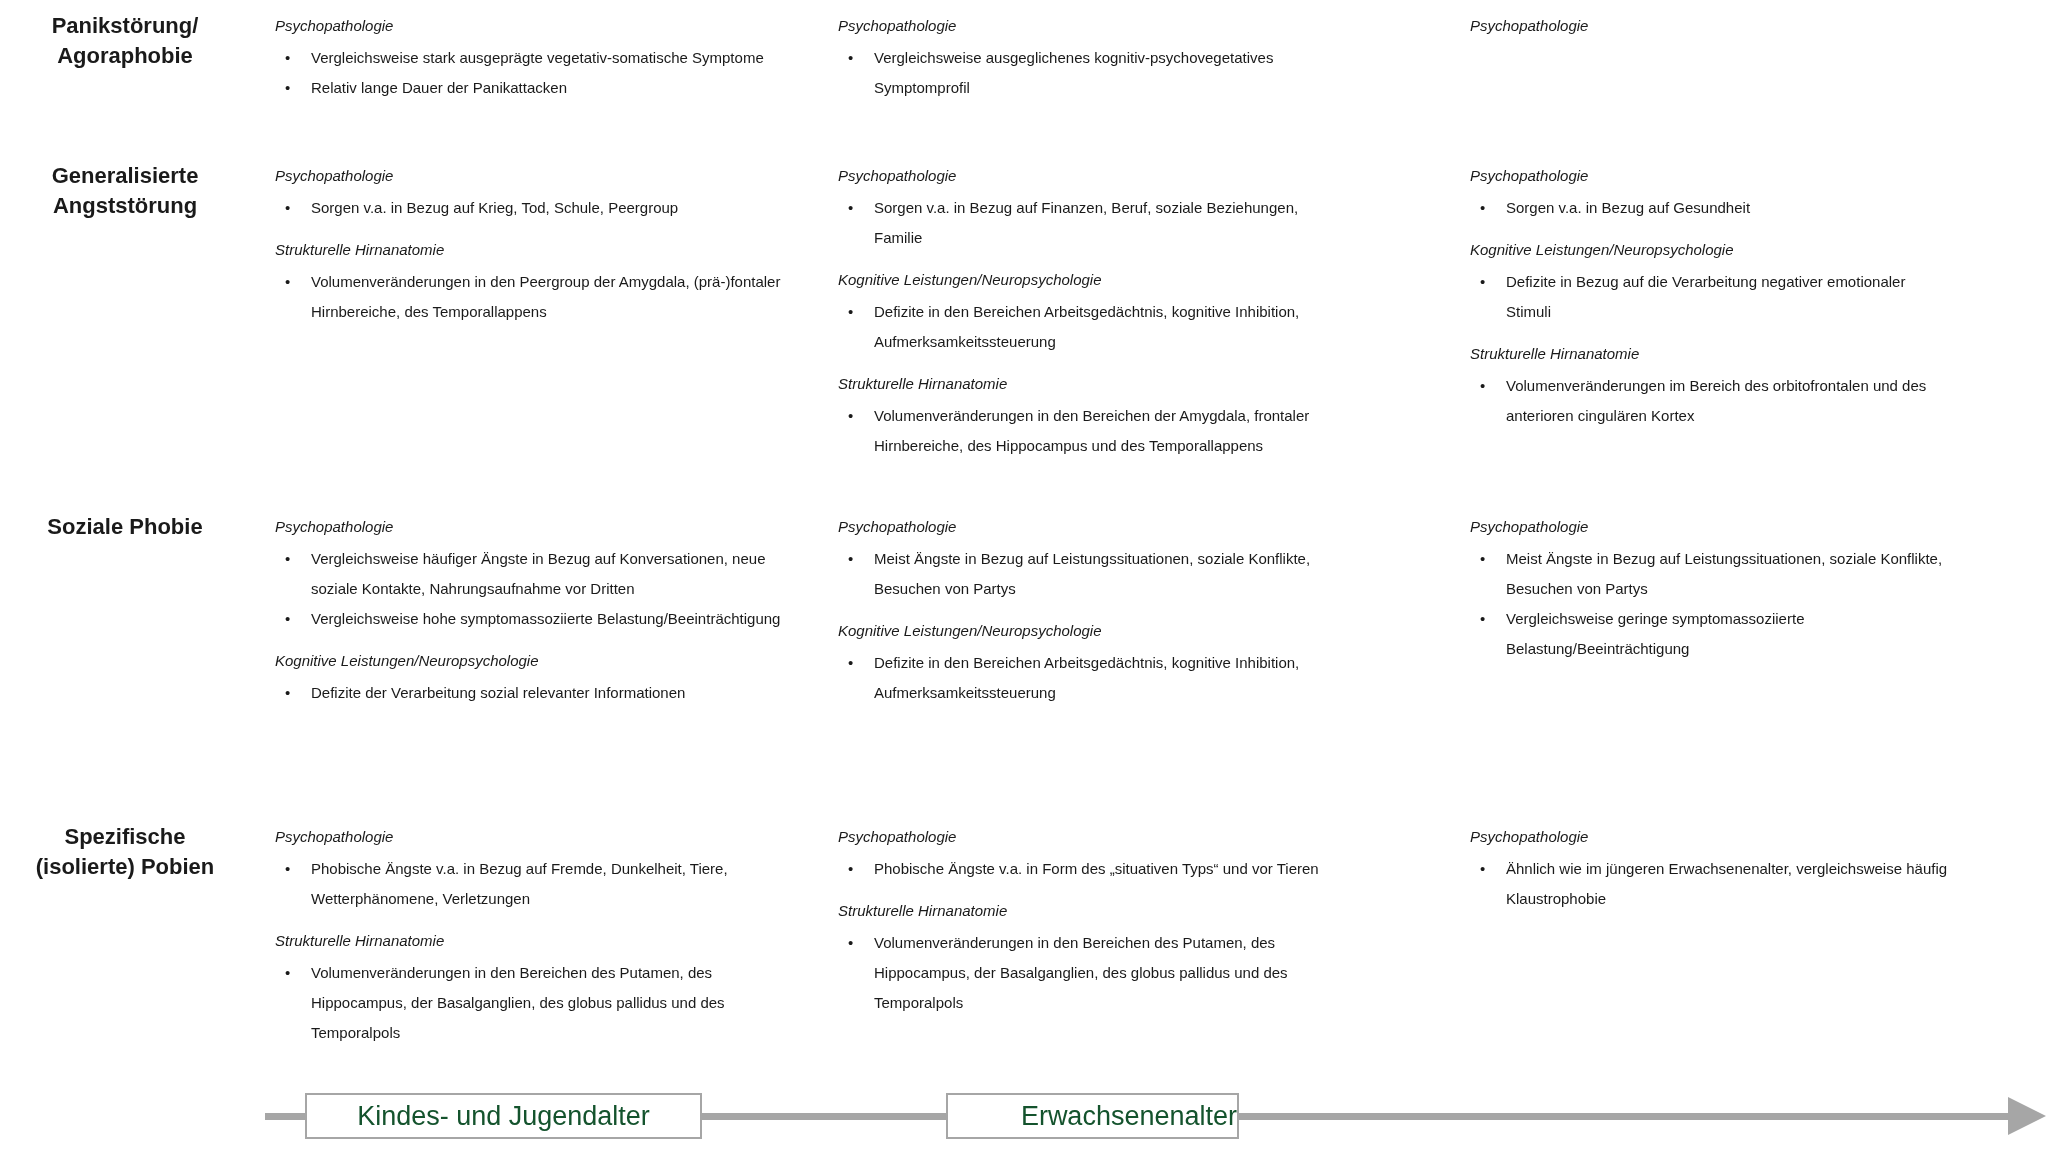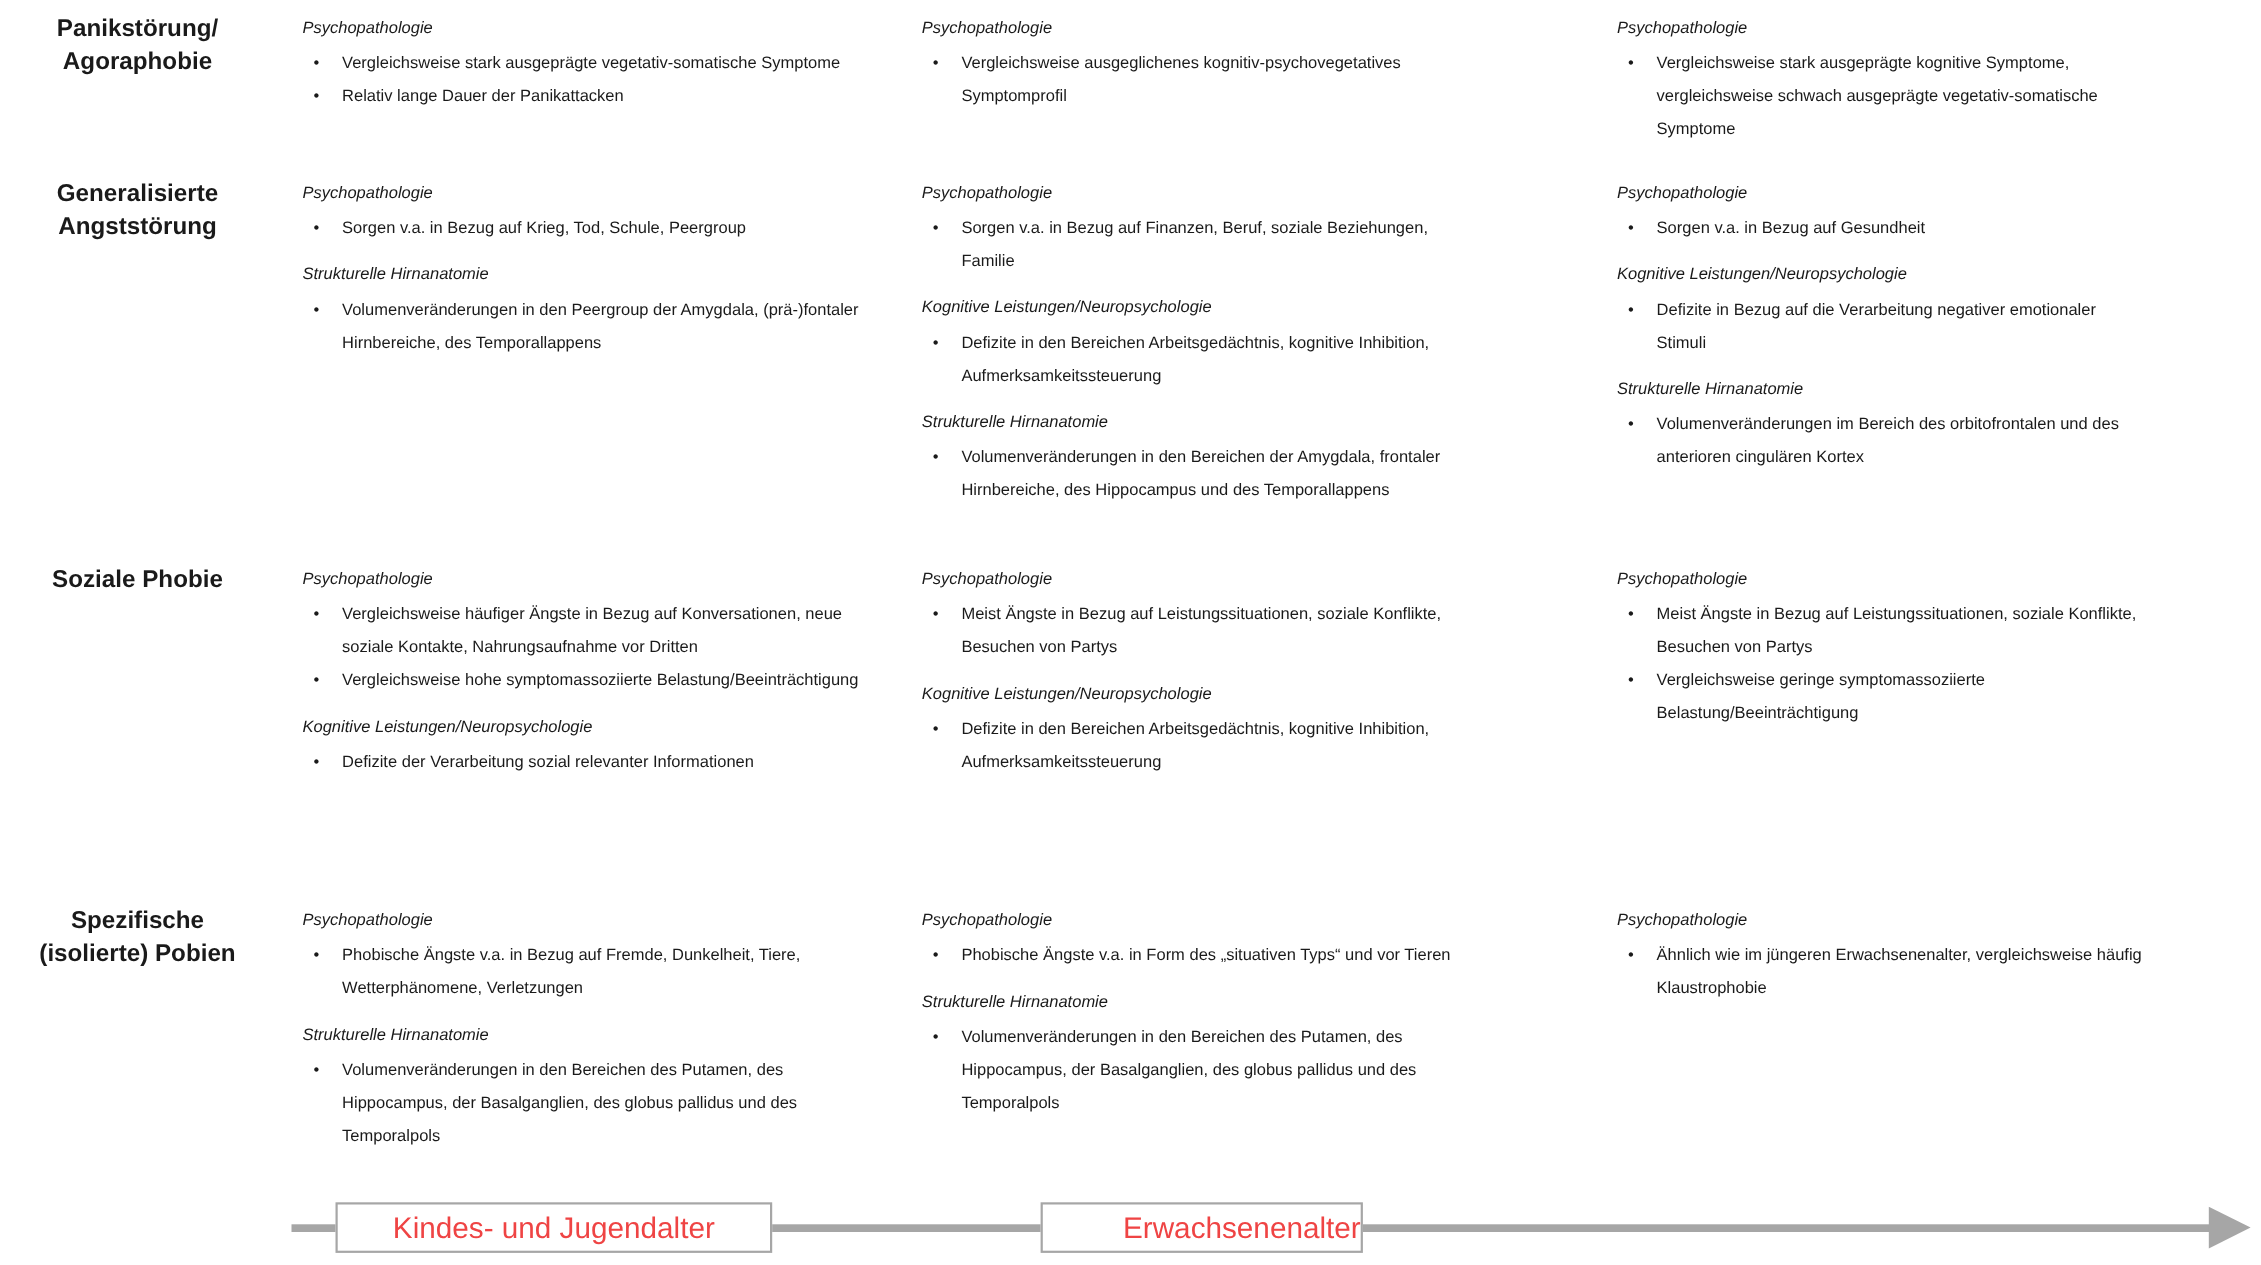--- a/index.html
+++ b/index.html
@@ -73,21 +73,21 @@
     border-top:19px solid transparent;
     border-bottom:19px solid transparent;
   }
   .stage-box{
     position:absolute;
     top:3px;
     height:46px;
     box-sizing:border-box;
     background:#ffffff;
     border:2px solid #a6a6a6;
-    color:#ef4444;
+    color:#14532d;
     font-size:27px;
     line-height:42px;
     text-align:center;
   }
   .stage-box.s1{left:305px;width:397px;}
   .stage-box.s2{left:946px;width:293px;text-align:right;}
   .stage-box.s3{left:1564px;width:311px;}
 </style>
 </head>
 <body>
@@ -107,23 +107,20 @@
       <div class="section">
         <div class="section-heading">Psychopathologie</div>
         <ul class="bullets">
           <li class="bullet">Vergleichsweise ausgeglichenes kognitiv-psychovegetatives Symptomprofil</li>
         </ul>
       </div>
     </div>
     <div class="cell col3">
       <div class="section">
         <div class="section-heading">Psychopathologie</div>
-        <ul class="bullets">
-          <li class="bullet">Vergleichsweise stark ausgeprägte kognitive Symptome, vergleichsweise schwach ausgeprägte vegetativ-somatische Symptome</li>
-        </ul>
       </div>
     </div>
     <div class="row-label">Generalisierte<br>Angststörung</div>
     <div class="cell col1">
       <div class="section">
         <div class="section-heading">Psychopathologie</div>
         <ul class="bullets">
           <li class="bullet">Sorgen v.a. in Bezug auf Krieg, Tod, Schule, Peergroup</li>
         </ul>
       </div>

